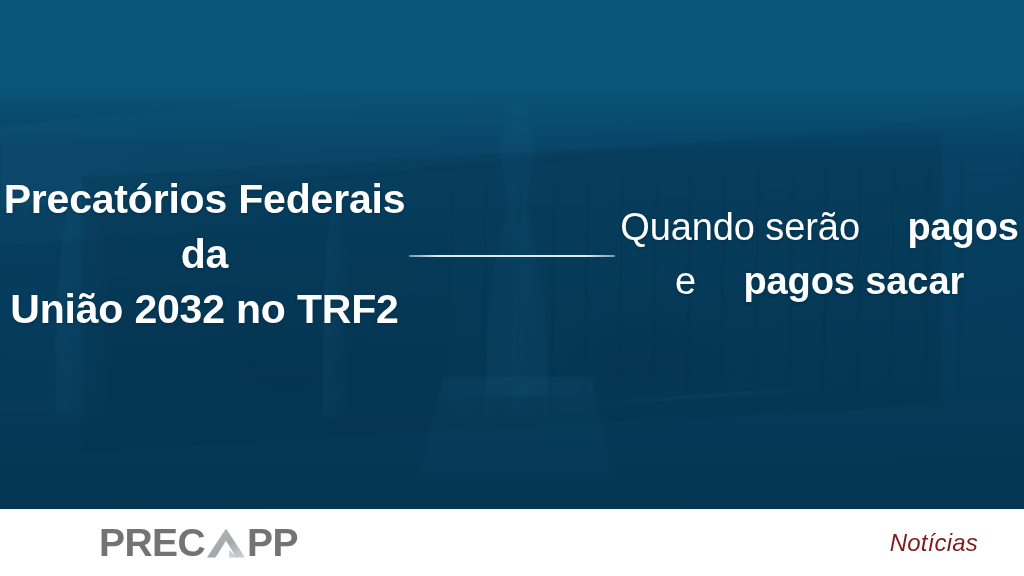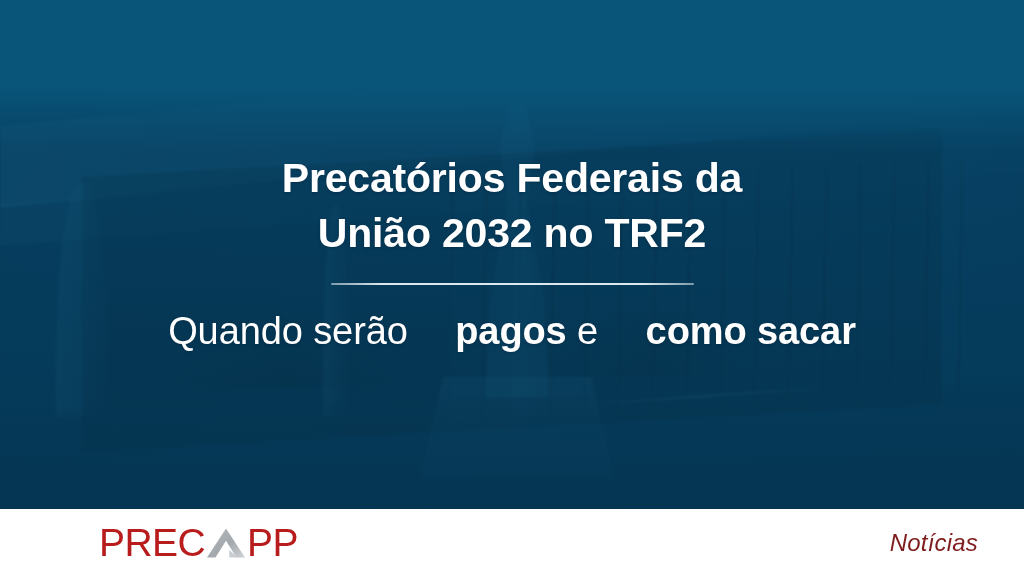--- a/index.html
+++ b/index.html
@@ -184,21 +184,21 @@
   }
 
   
   .content {
     position: absolute;
     left: 0;
     top: 0;
     width: 1024px;
     height: 509px;
     display: flex;
-    flex-direction: column;
+    flex-direction: row;
     align-items: center;
     justify-content: center;
     text-align: center;
   }
 
   .headline {
     margin: 0;
     width: 720px;
     color: #ffffff;
     font-size: 41px;
@@ -244,23 +244,23 @@
   }
 
   .logo {
     display: flex;
     align-items: center;
     line-height: 1;
     user-select: none;
   }
   .logo-text {
     font-size: 39px;
-    font-weight: 400;
+    font-weight: 700;
     letter-spacing: -0.6px;
-    color: #b91c1c;
+    color: #737373;
     text-align: right;
   }
   .logo-mark {
     display: inline-block;
     width: 40px;
     height: 30px;
     margin: 0 1px -1px 1px;
     position: relative;
   }
   .logo-mark svg { display: block; }
@@ -304,21 +304,21 @@
     <div class="content">
 
       <h1 class="headline">
         <span>Precatórios Federais da</span><br>
         <span>União 2032 no TRF2</span>
       </h1>
 
       <div class="rule"></div>
 
       <p class="subhead">
-        <span>Quando serão </span><b>pagos</b><span> e </span><b>como sacar</b>
+        <span>Quando serão </span><b>pagos</b><span> e </span><b>pagos sacar</b>
       </p>
 
     </div>
   </div>
 
   <div class="footer">
 
     <div class="logo">
       <span class="logo-text">PREC</span>
       <span class="logo-mark">

